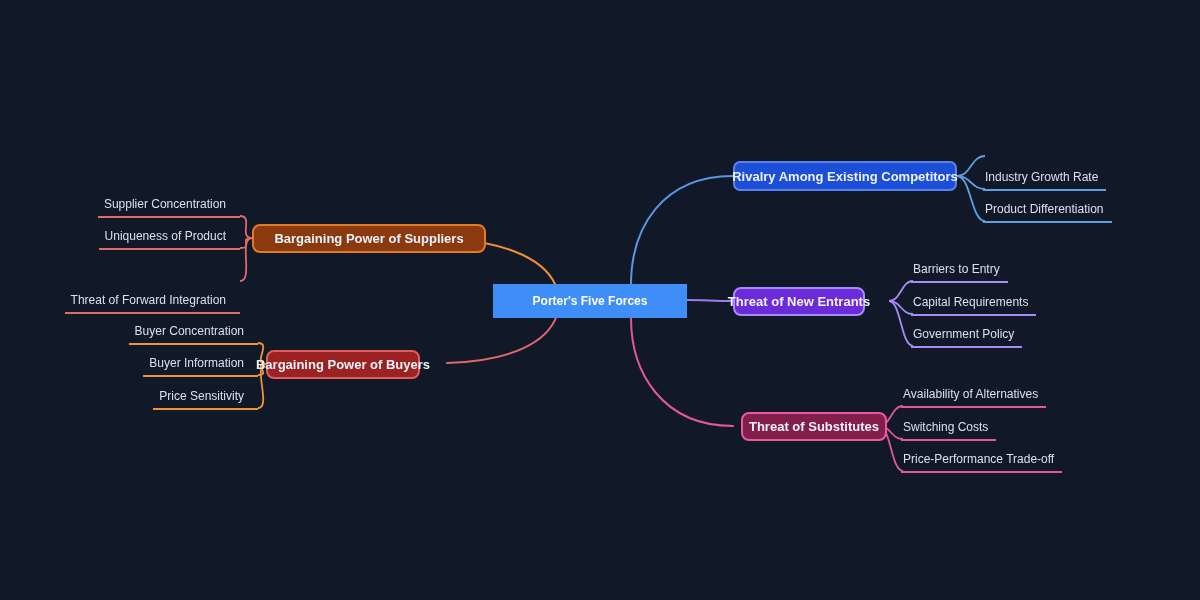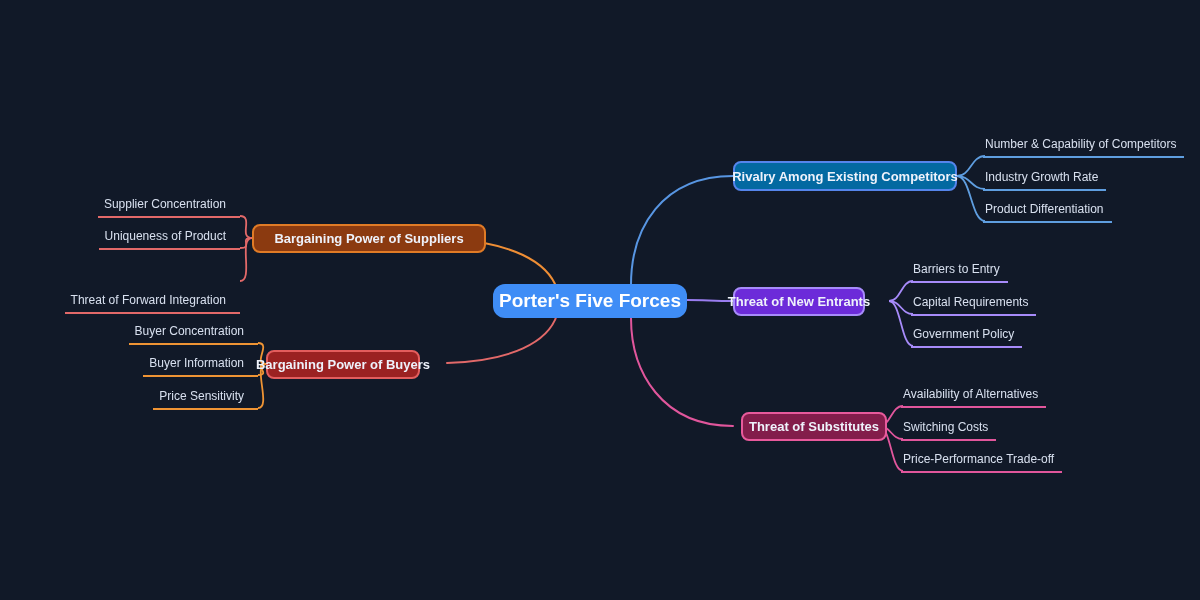--- a/index.html
+++ b/index.html
@@ -6,21 +6,21 @@
   body{font-family:"Liberation Sans","DejaVu Sans",sans-serif;}
   .canvas{position:relative;width:1200px;height:600px;overflow:hidden;}
   svg.connectors{position:absolute;left:0;top:0;width:1200px;height:600px;}
   .node{
     position:absolute;display:flex;align-items:center;justify-content:center;
     box-sizing:border-box;border:2px solid transparent;border-radius:8px;
     font-size:13px;font-weight:600;color:#eef2fb;white-space:nowrap;
   }
   .root-node{
     position:absolute;display:flex;align-items:center;justify-content:center;
-    box-sizing:border-box;border-radius:12px;font-size:19px;font-weight:700;
+    box-sizing:border-box;border-radius:0;font-size:12px;font-weight:700;
     color:#ffffff;white-space:nowrap;
   }
   .leaf{
     position:absolute;font-size:12px;line-height:15px;color:#d8e0ef;
     border-bottom:2px solid;padding:0 8px 4px 2px;white-space:nowrap;
   }
   .leaf.rtl{padding:0 14px 4px 6px;}
   
   #root        {left:493px;top:284px;width:194px;height:34px;}
   #n-rivalry   {left:733px;top:161px;width:224px;height:30px;}
@@ -66,37 +66,36 @@
 
     <path d="M 266,364 C 252,364 272,343 258,343" fill="none" stroke-width="1.8" stroke="#ef9434"></path>
     <path d="M 266,364 C 252,364 272,375 258,375" fill="none" stroke-width="1.8" stroke="#ef9434"></path>
     <path d="M 266,364 C 252,364 272,408 258,408" fill="none" stroke-width="1.8" stroke="#ef9434"></path>
   </svg>
 
   <div id="root" class="root-node" style="background-color: rgb(63, 141, 246); color: rgb(255, 255, 255);">
     <span>Porter's Five Forces</span>
   </div>
 
-  <div id="n-rivalry" class="node" style="background-color: #0369a1; border-color: rgb(85, 133, 236);">
+  <div id="n-rivalry" class="node" style="background-color: #1d4ed8; border-color: rgb(85, 133, 236); border-radius: 7px;">
     <span>Rivalry Among Existing Competitors</span>
   </div>
   <div id="n-entrants" class="node" style="background-color: rgb(108, 43, 217); border-color: rgb(167, 139, 250);">
     <span>Threat of New Entrants</span>
   </div>
   <div id="n-subst" class="node" style="background-color: rgb(131, 29, 75); border-color: rgb(232, 90, 156); margin-left: 8px;">
     <span>Threat of Substitutes</span>
   </div>
   <div id="n-suppliers" class="node" style="background-color: rgb(139, 58, 16); border-color: rgb(224, 123, 38);">
     <span>Bargaining Power of Suppliers</span>
   </div>
   <div id="n-buyers" class="node" style="background-color: rgb(155, 34, 34); border-color: rgb(227, 93, 93);">
     <span>Bargaining Power of Buyers</span>
   </div>
 
-  <div id="l-r0" class="leaf" style="border-bottom-color: rgb(95, 158, 224);">Number &amp; Capability of Competitors</div>
   <div id="l-r1" class="leaf" style="border-bottom-color: rgb(95, 158, 224);">Industry Growth Rate</div>
   <div id="l-r2" class="leaf" style="border-bottom-color: rgb(95, 158, 224);">Product Differentiation</div>
 
   <div id="l-e0" class="leaf" style="border-bottom-color: rgb(167, 139, 250);">Barriers to Entry</div>
   <div id="l-e1" class="leaf" style="border-bottom-color: rgb(167, 139, 250);">Capital Requirements</div>
   <div id="l-e2" class="leaf" style="border-bottom-color: rgb(167, 139, 250);">Government Policy</div>
 
   <div id="l-s0" class="leaf" style="border-bottom-color: rgb(225, 86, 156);">Availability of Alternatives</div>
   <div id="l-s1" class="leaf" style="border-bottom-color: rgb(225, 86, 156);">Switching Costs</div>
   <div id="l-s2" class="leaf" style="border-bottom-color: rgb(225, 86, 156);">Price-Performance Trade-off</div>

